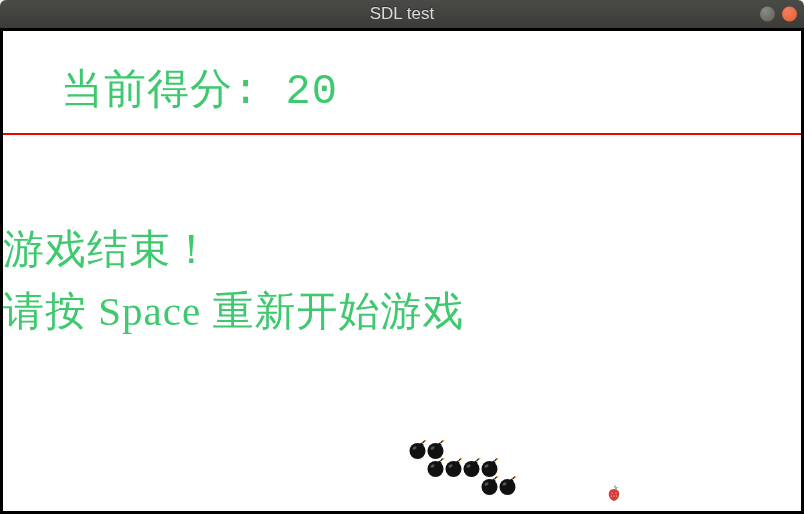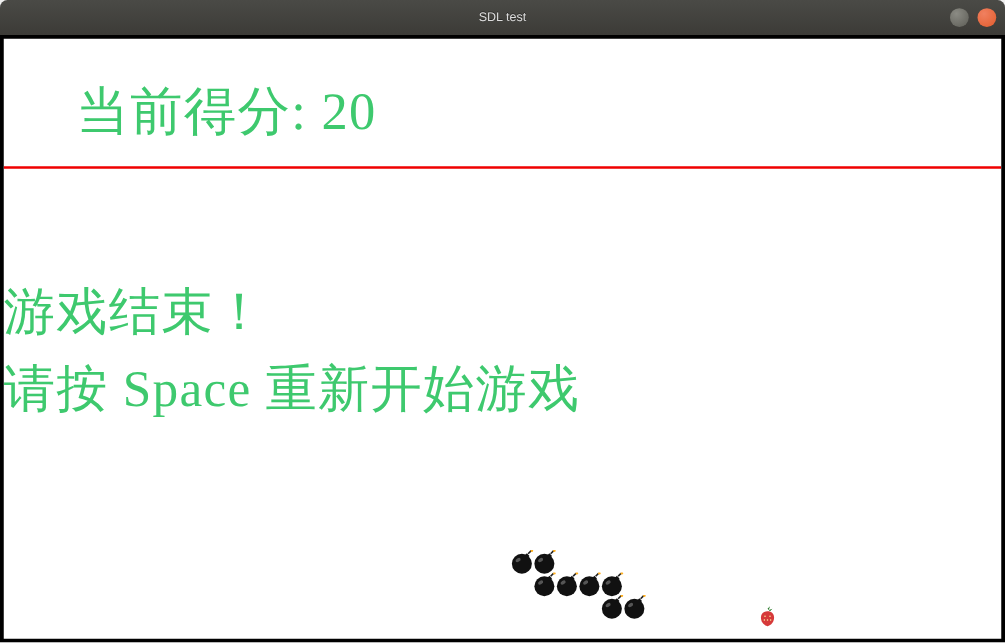--- a/index.html
+++ b/index.html
@@ -24,21 +24,21 @@
       height: 28px;
       background: linear-gradient(to bottom, #4a4a46, #3c3b37);
       display: flex;
       align-items: center;
       justify-content: center;
       position: relative;
       border-radius: 6px 6px 0 0;
     }
     .titlebar-title {
       color: #dcdcdc;
-      font-size: 10px;
+      font-size: 17px;
       font-weight: 500;
       text-shadow: 0 -1px 0 rgba(0,0,0,0.4);
     }
     .window-controls {
       position: absolute;
       right: 7px;
       top: 50%;
       transform: translateY(-50%);
       display: flex;
       gap: 7px;
@@ -62,21 +62,21 @@
       flex: 1;
       position: relative;
       overflow: hidden;
     }
     .score-text {
       position: absolute;
       left: 58px;
       top: 30px;
       color: #3ec96e;
       font-size: 42px;
-      font-family: Liberation Serif, serif;
+      font-family: Liberation Mono, monospace;
       letter-spacing: 1px;
     }
     .divider {
       position: absolute;
       top: 102px;
       left: 0;
       right: 0;
       height: 2px;
       background: #f00000;
     }

